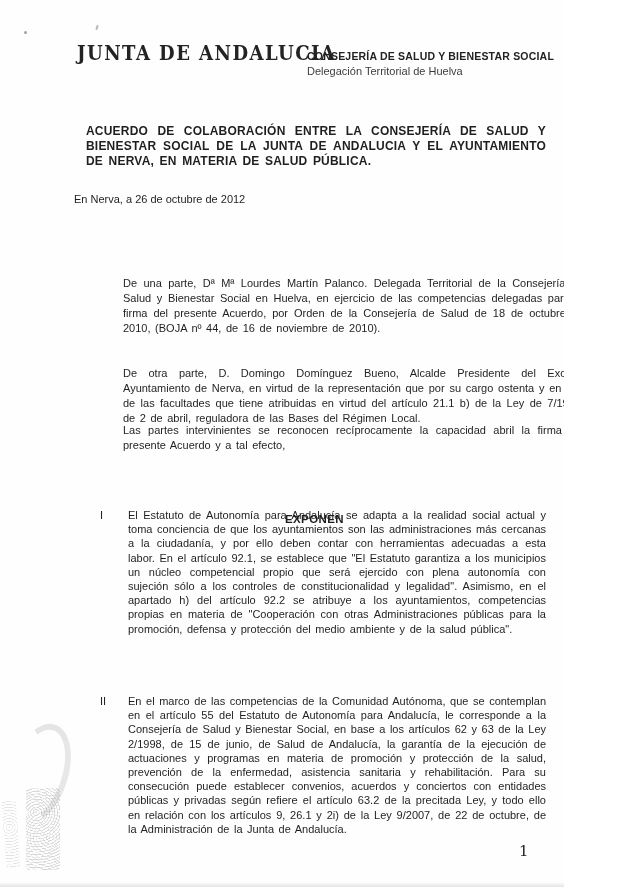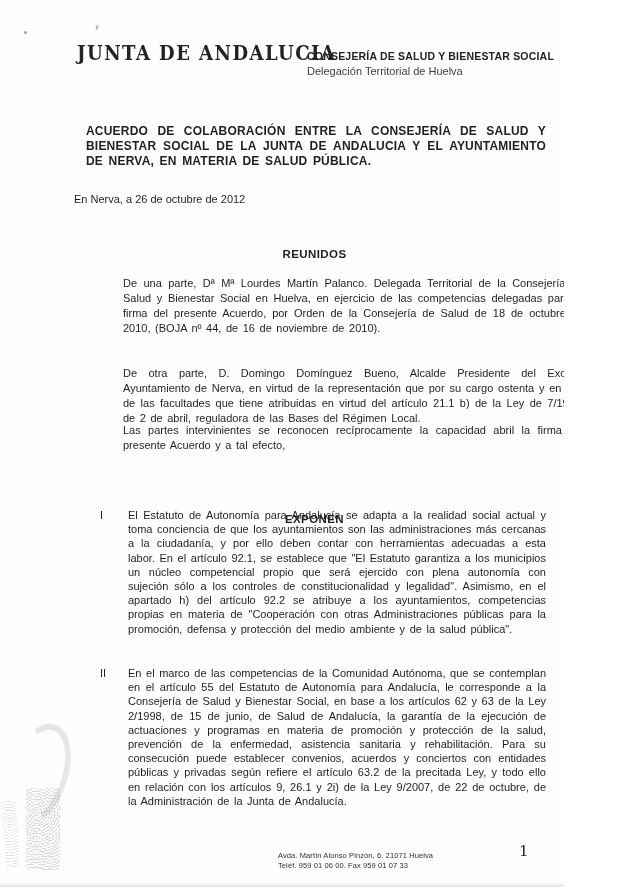--- a/index.html
+++ b/index.html
@@ -109,21 +109,21 @@
   .exp-item .num {
     flex: 0 0 28px;
     font-weight: normal;
   }
   .exp-item .itext {
     flex: 1 1 auto;
     text-align: justify;
     word-spacing: 1.5px;
   }
   .item-1 { top: 508px; }
-  .item-2 { top: 666px; }
+  .item-2 { top: 694px; }
 
   
   .footer-addr {
     position: absolute;
     left: 278px;
     top: 851px;
     font-size: 7.5px;
     line-height: 10px;
     color: #2e2e2e;
     letter-spacing: 0.1px;
@@ -222,42 +222,37 @@
   <div class="logo">JUNTA DE ANDALUCIA</div>
   <div class="org-block">
     <div class="org-name">CONSEJERÍA DE SALUD Y BIENESTAR SOCIAL</div>
     <div class="org-sub">Delegación Territorial de Huelva</div>
   </div>
 
   <p class="doc-title">ACUERDO DE COLABORACIÓN ENTRE LA CONSEJERÍA DE SALUD Y BIENESTAR SOCIAL DE LA JUNTA DE ANDALUCIA Y EL AYUNTAMIENTO DE NERVA, EN MATERIA DE SALUD PÚBLICA.</p>
 
   <p class="dateline">En Nerva, a 26 de octubre de 2012</p>
 
-  <h2 class="sec-heading h-reunidos">REUNIDOS</h2>
 
   <p class="para p1">De una parte, Dª Mª Lourdes Martín Palanco. Delegada Territorial de la Consejería de Salud y Bienestar Social en Huelva, en ejercicio de las competencias delegadas para la firma del presente Acuerdo, por Orden de la Consejería de Salud de 18 de octubre de 2010, (BOJA nº 44, de 16 de noviembre de 2010).</p>
   <p class="para p2">De otra parte, D. Domingo Domínguez Bueno, Alcalde Presidente del Excmo. Ayuntamiento de Nerva, en virtud de la representación que por su cargo ostenta y en uso de las facultades que tiene atribuidas en virtud del artículo 21.1 b) de la Ley de 7/1985, de 2 de abril, reguladora de las Bases del Régimen Local.</p>
   <p class="para p3">Las partes intervinientes se reconocen recíprocamente la capacidad abril la firma del presente Acuerdo y a tal efecto,</p>
 
   <h2 class="sec-heading h-exponen">EXPONEN</h2>
 
   <div class="exp-item item-1">
     <span class="num">I</span>
     <span class="itext">El Estatuto de Autonomía para Andalucía se adapta a la realidad social actual y toma conciencia de que los ayuntamientos son las administraciones más cercanas a la ciudadanía, y por ello deben contar con herramientas adecuadas a esta labor. En el artículo 92.1, se establece que "El Estatuto garantiza a los municipios un núcleo competencial propio que será ejercido con plena autonomía con sujeción sólo a los controles de constitucionalidad y legalidad". Asimismo, en el apartado h) del artículo 92.2 se atribuye a los ayuntamientos, competencias propias en materia de "Cooperación con otras Administraciones públicas para la promoción, defensa y protección del medio ambiente y de la salud pública".</span>
   </div>
 
   <div class="exp-item item-2">
     <span class="num">II</span>
     <span class="itext">En el marco de las competencias de la Comunidad Autónoma, que se contemplan en el artículo 55 del Estatuto de Autonomía para Andalucía, le corresponde a la Consejería de Salud y Bienestar Social, en base a los artículos 62 y 63 de la Ley 2/1998, de 15 de junio, de Salud de Andalucía, la garantía de la ejecución de actuaciones y programas en materia de promoción y protección de la salud, prevención de la enfermedad, asistencia sanitaria y rehabilitación. Para su consecución puede establecer convenios, acuerdos y conciertos con entidades públicas y privadas según refiere el artículo 63.2 de la precitada Ley, y todo ello en relación con los artículos 9, 26.1 y 2i) de la Ley 9/2007, de 22 de octubre, de la Administración de la Junta de Andalucía.</span>
   </div>
 
-  <div class="footer-addr">
-    <div>Avda. Martín Alonso Pinzón, 6. 21071 Huelva</div>
-    <div>Teléf. 959 01 06 00. Fax 959 01 07 33</div>
-  </div>
   <div class="page-number">1</div>
 
   <div class="speck-1"></div>
   <div class="speck-2"></div>
   <div class="smudge">
     <div class="smudge-arc"></div>
     <div class="smudge-body"></div>
     <div class="smudge-tail"></div>
   </div>
   <div class="bottom-edge"></div>

